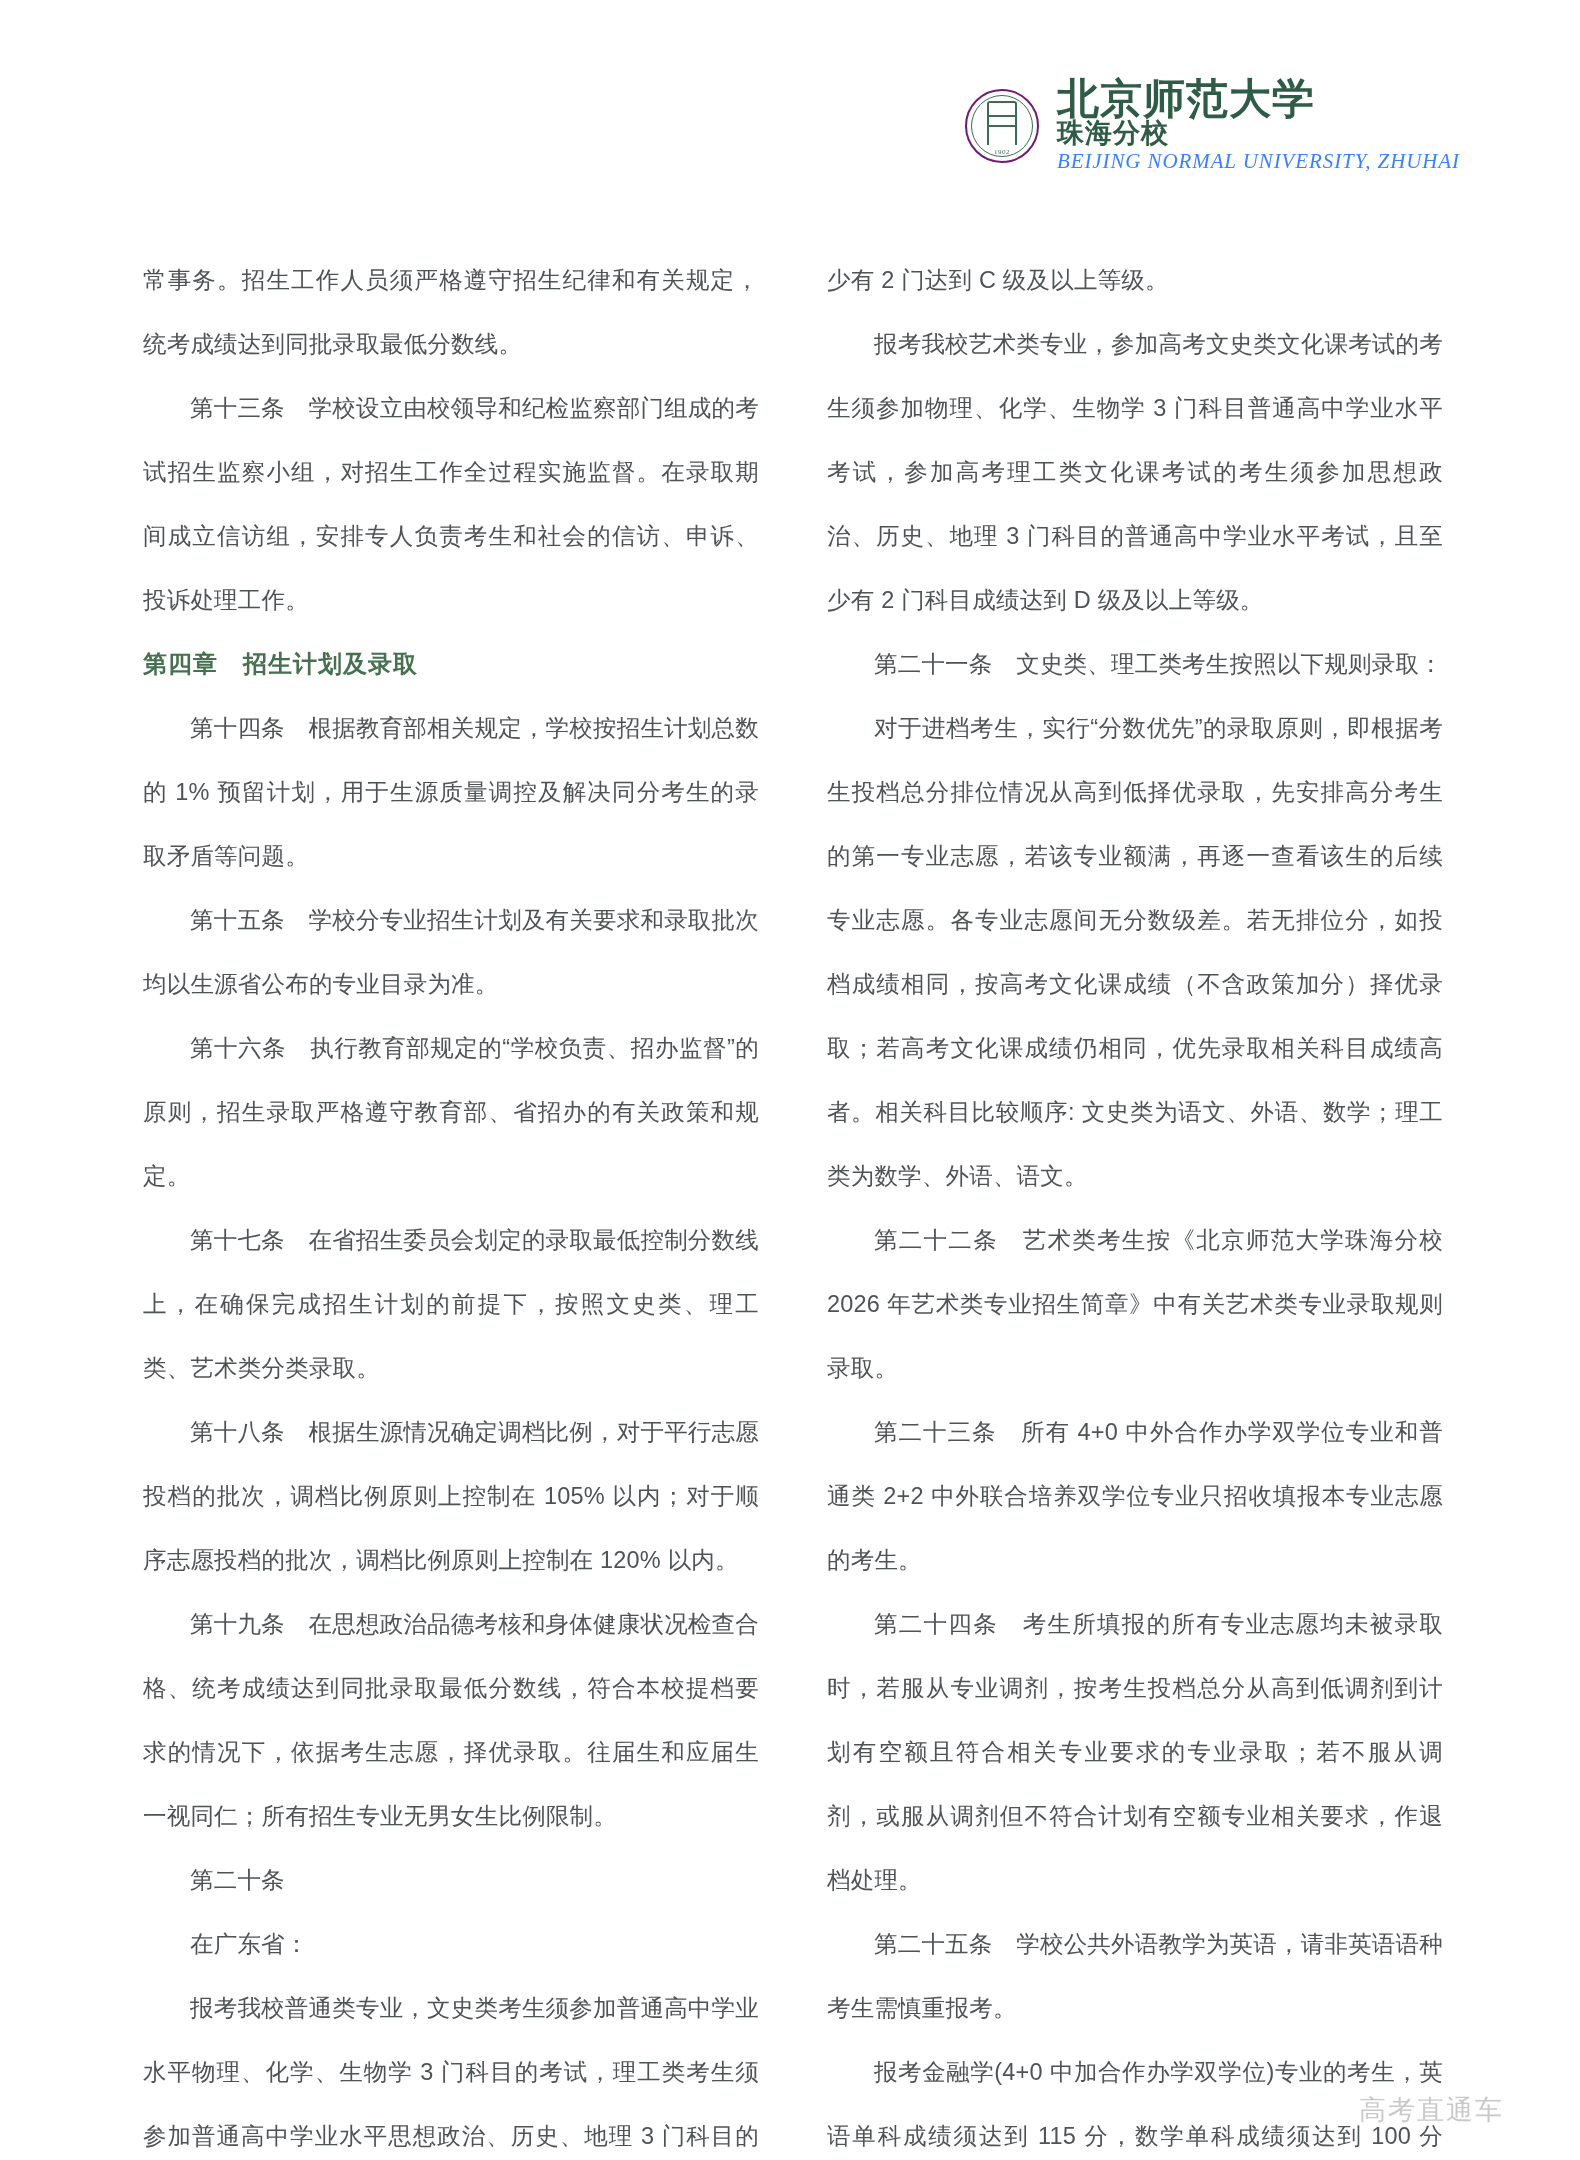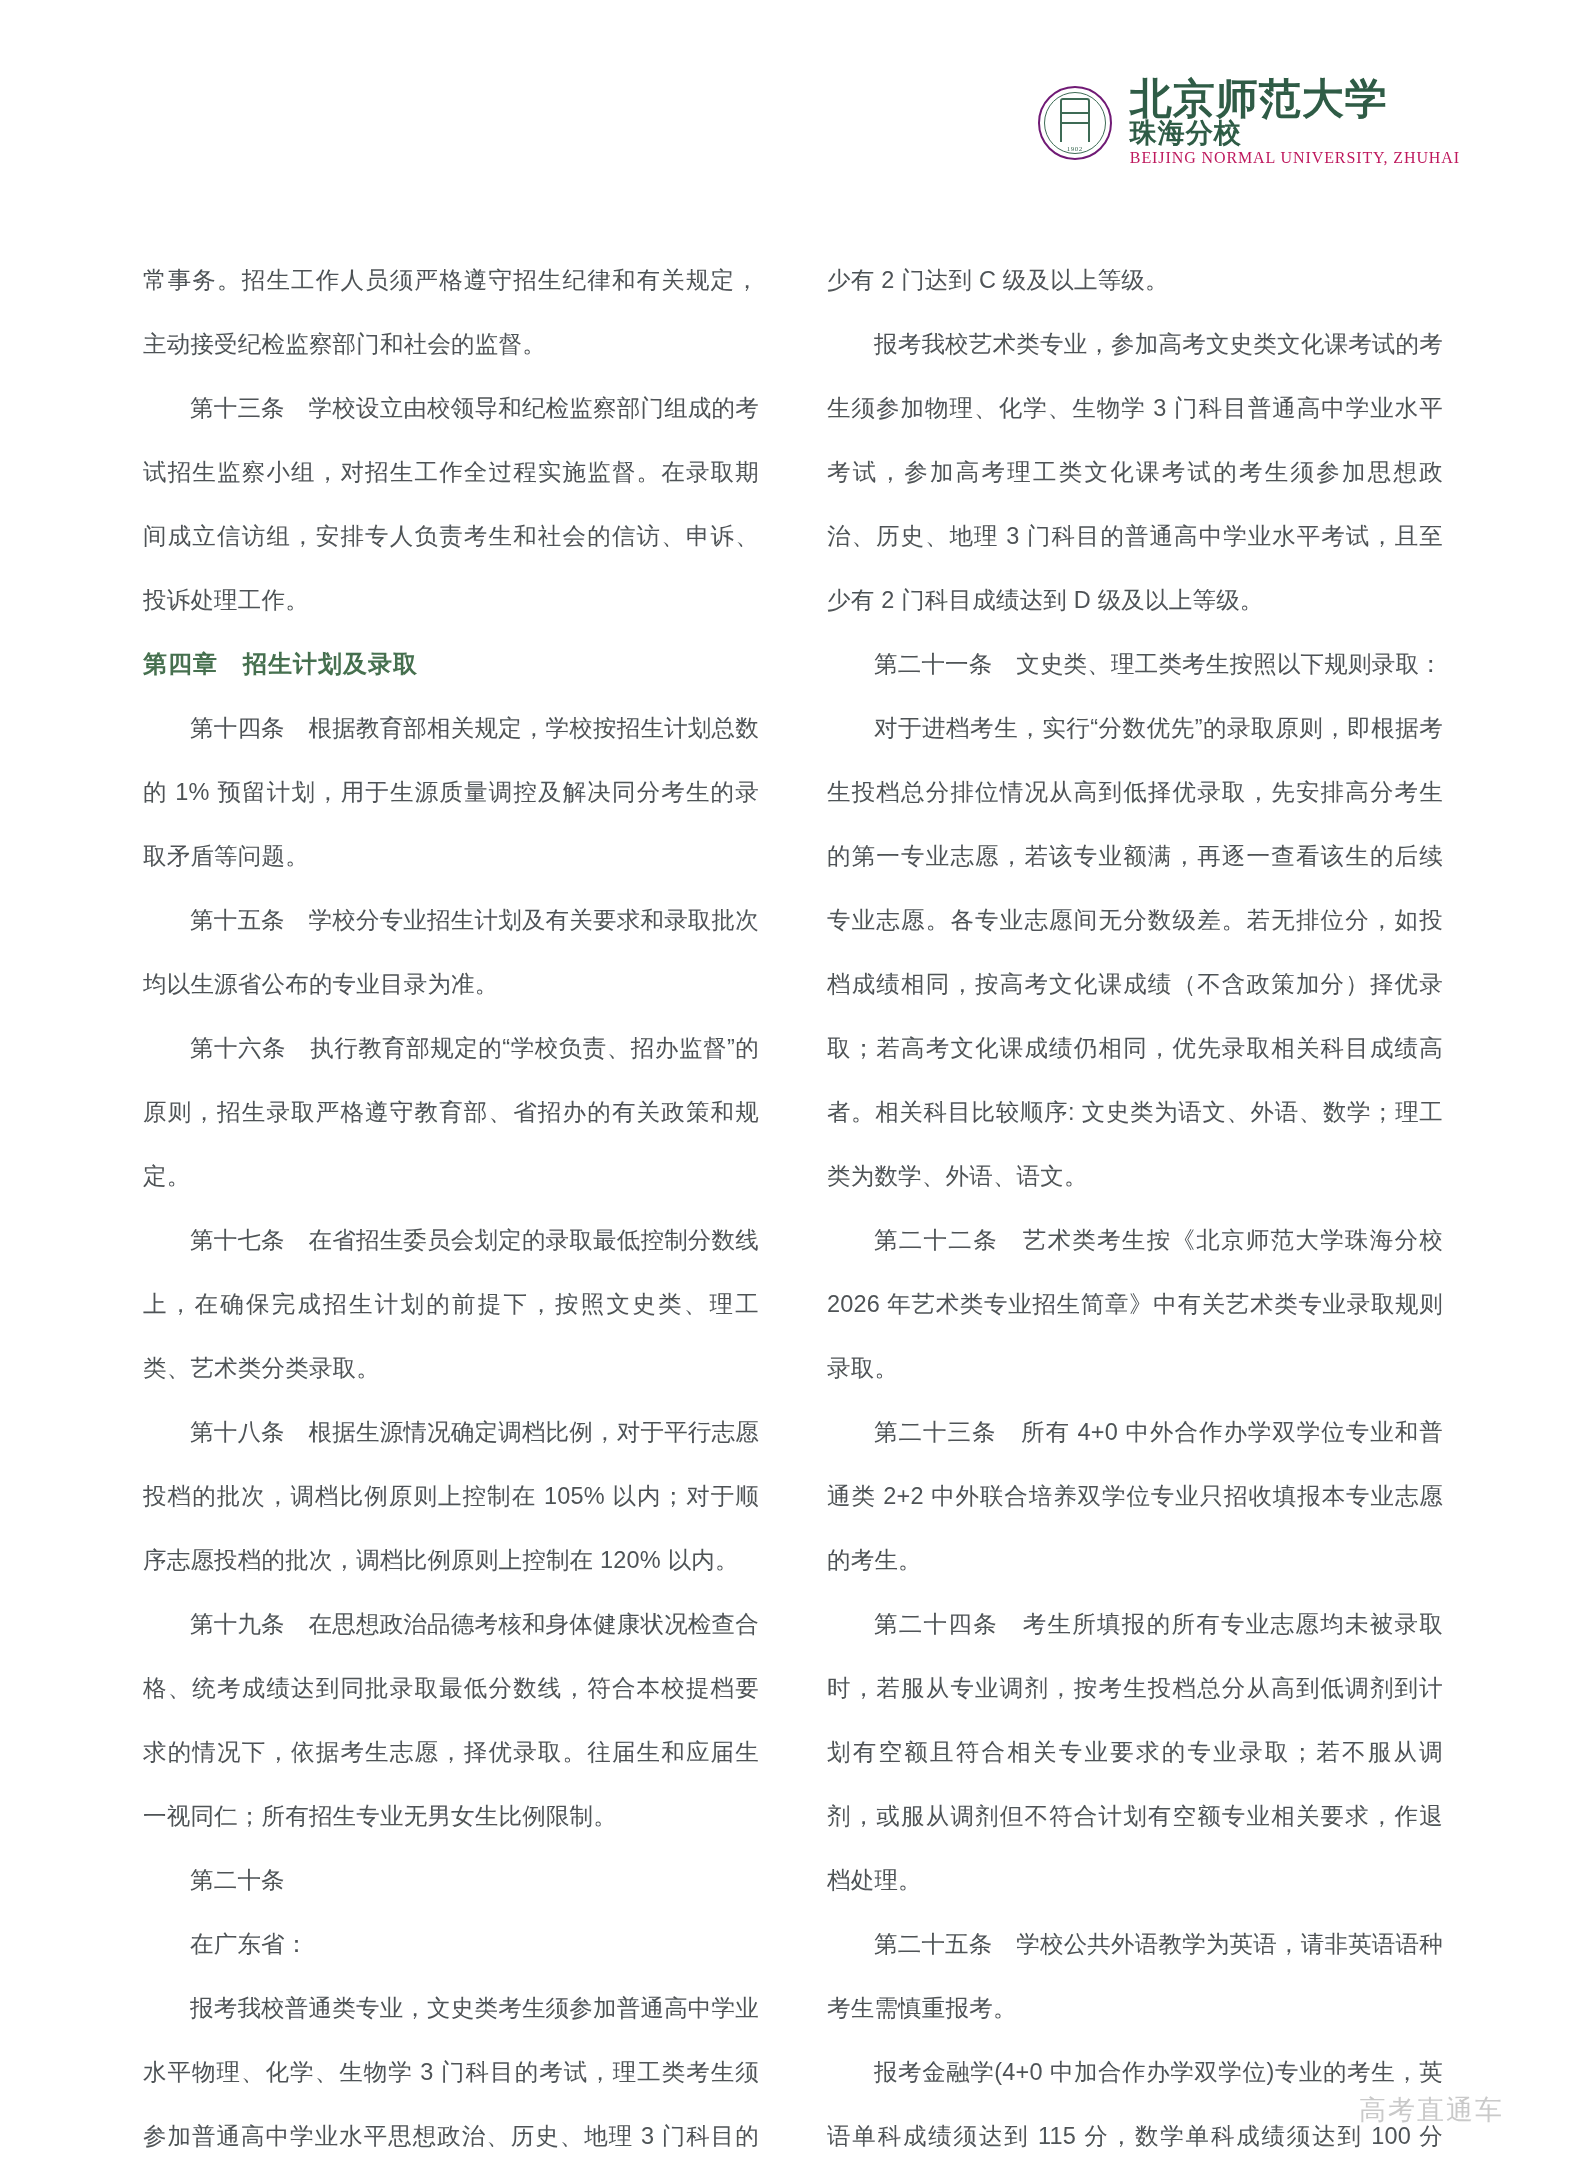--- a/index.html
+++ b/index.html
@@ -89,25 +89,26 @@
     line-height: 1;
   }
   .logo-cn-sub {
     font-size: 27px;
     font-weight: bold;
     letter-spacing: 1px;
     font-family: "Liberation Serif", "DejaVu Serif", serif;
     line-height: 1;
   }
   .logo-en {
-    font-size: 16px;
+    font-size: 21px;
     letter-spacing: 0.9px;
-    color: #be185d;
+    color: #3b82f6;
     font-family: "Liberation Serif", "DejaVu Serif", serif;
     white-space: nowrap;
+    font-style: italic;
   }
 
   
   .columns {
     position: absolute;
     top: 248px;
     left: 143px;
     width: 1300px;
     display: flex;
     gap: 68px;
@@ -166,21 +167,21 @@
         <span class="logo-cn-main">北京师范大学</span>
         <span class="logo-cn-sub">珠海分校</span>
       </div>
       <div class="logo-en">BEIJING NORMAL UNIVERSITY, ZHUHAI</div>
     </div>
   </div>
 
   <div class="columns">
 
     <div class="col">
-      <p class="para">常事务。招生工作人员须严格遵守招生纪律和有关规定，主动接受纪检监察部门和社会的监督。</p>
+      <p class="para">常事务。招生工作人员须严格遵守招生纪律和有关规定，统考成绩达到同批录取最低分数线。</p>
       <p class="para indent">第十三条　学校设立由校领导和纪检监察部门组成的考试招生监察小组，对招生工作全过程实施监督。在录取期间成立信访组，安排专人负责考生和社会的信访、申诉、投诉处理工作。</p>
       <h2 class="chapter">第四章　招生计划及录取</h2>
       <p class="para indent">第十四条　根据教育部相关规定，学校按招生计划总数的 1% 预留计划，用于生源质量调控及解决同分考生的录取矛盾等问题。</p>
       <p class="para indent">第十五条　学校分专业招生计划及有关要求和录取批次均以生源省公布的专业目录为准。</p>
       <p class="para indent">第十六条　执行教育部规定的“学校负责、招办监督”的原则，招生录取严格遵守教育部、省招办的有关政策和规定。</p>
       <p class="para indent">第十七条　在省招生委员会划定的录取最低控制分数线上，在确保完成招生计划的前提下，按照文史类、理工类、艺术类分类录取。</p>
       <p class="para indent">第十八条　根据生源情况确定调档比例，对于平行志愿投档的批次，调档比例原则上控制在 105% 以内；对于顺序志愿投档的批次，调档比例原则上控制在 120% 以内。</p>
       <p class="para indent">第十九条　在思想政治品德考核和身体健康状况检查合格、统考成绩达到同批录取最低分数线，符合本校提档要求的情况下，依据考生志愿，择优录取。往届生和应届生一视同仁；所有招生专业无男女生比例限制。</p>
       <p class="para indent">第二十条</p>
       <p class="para indent">在广东省：</p>

